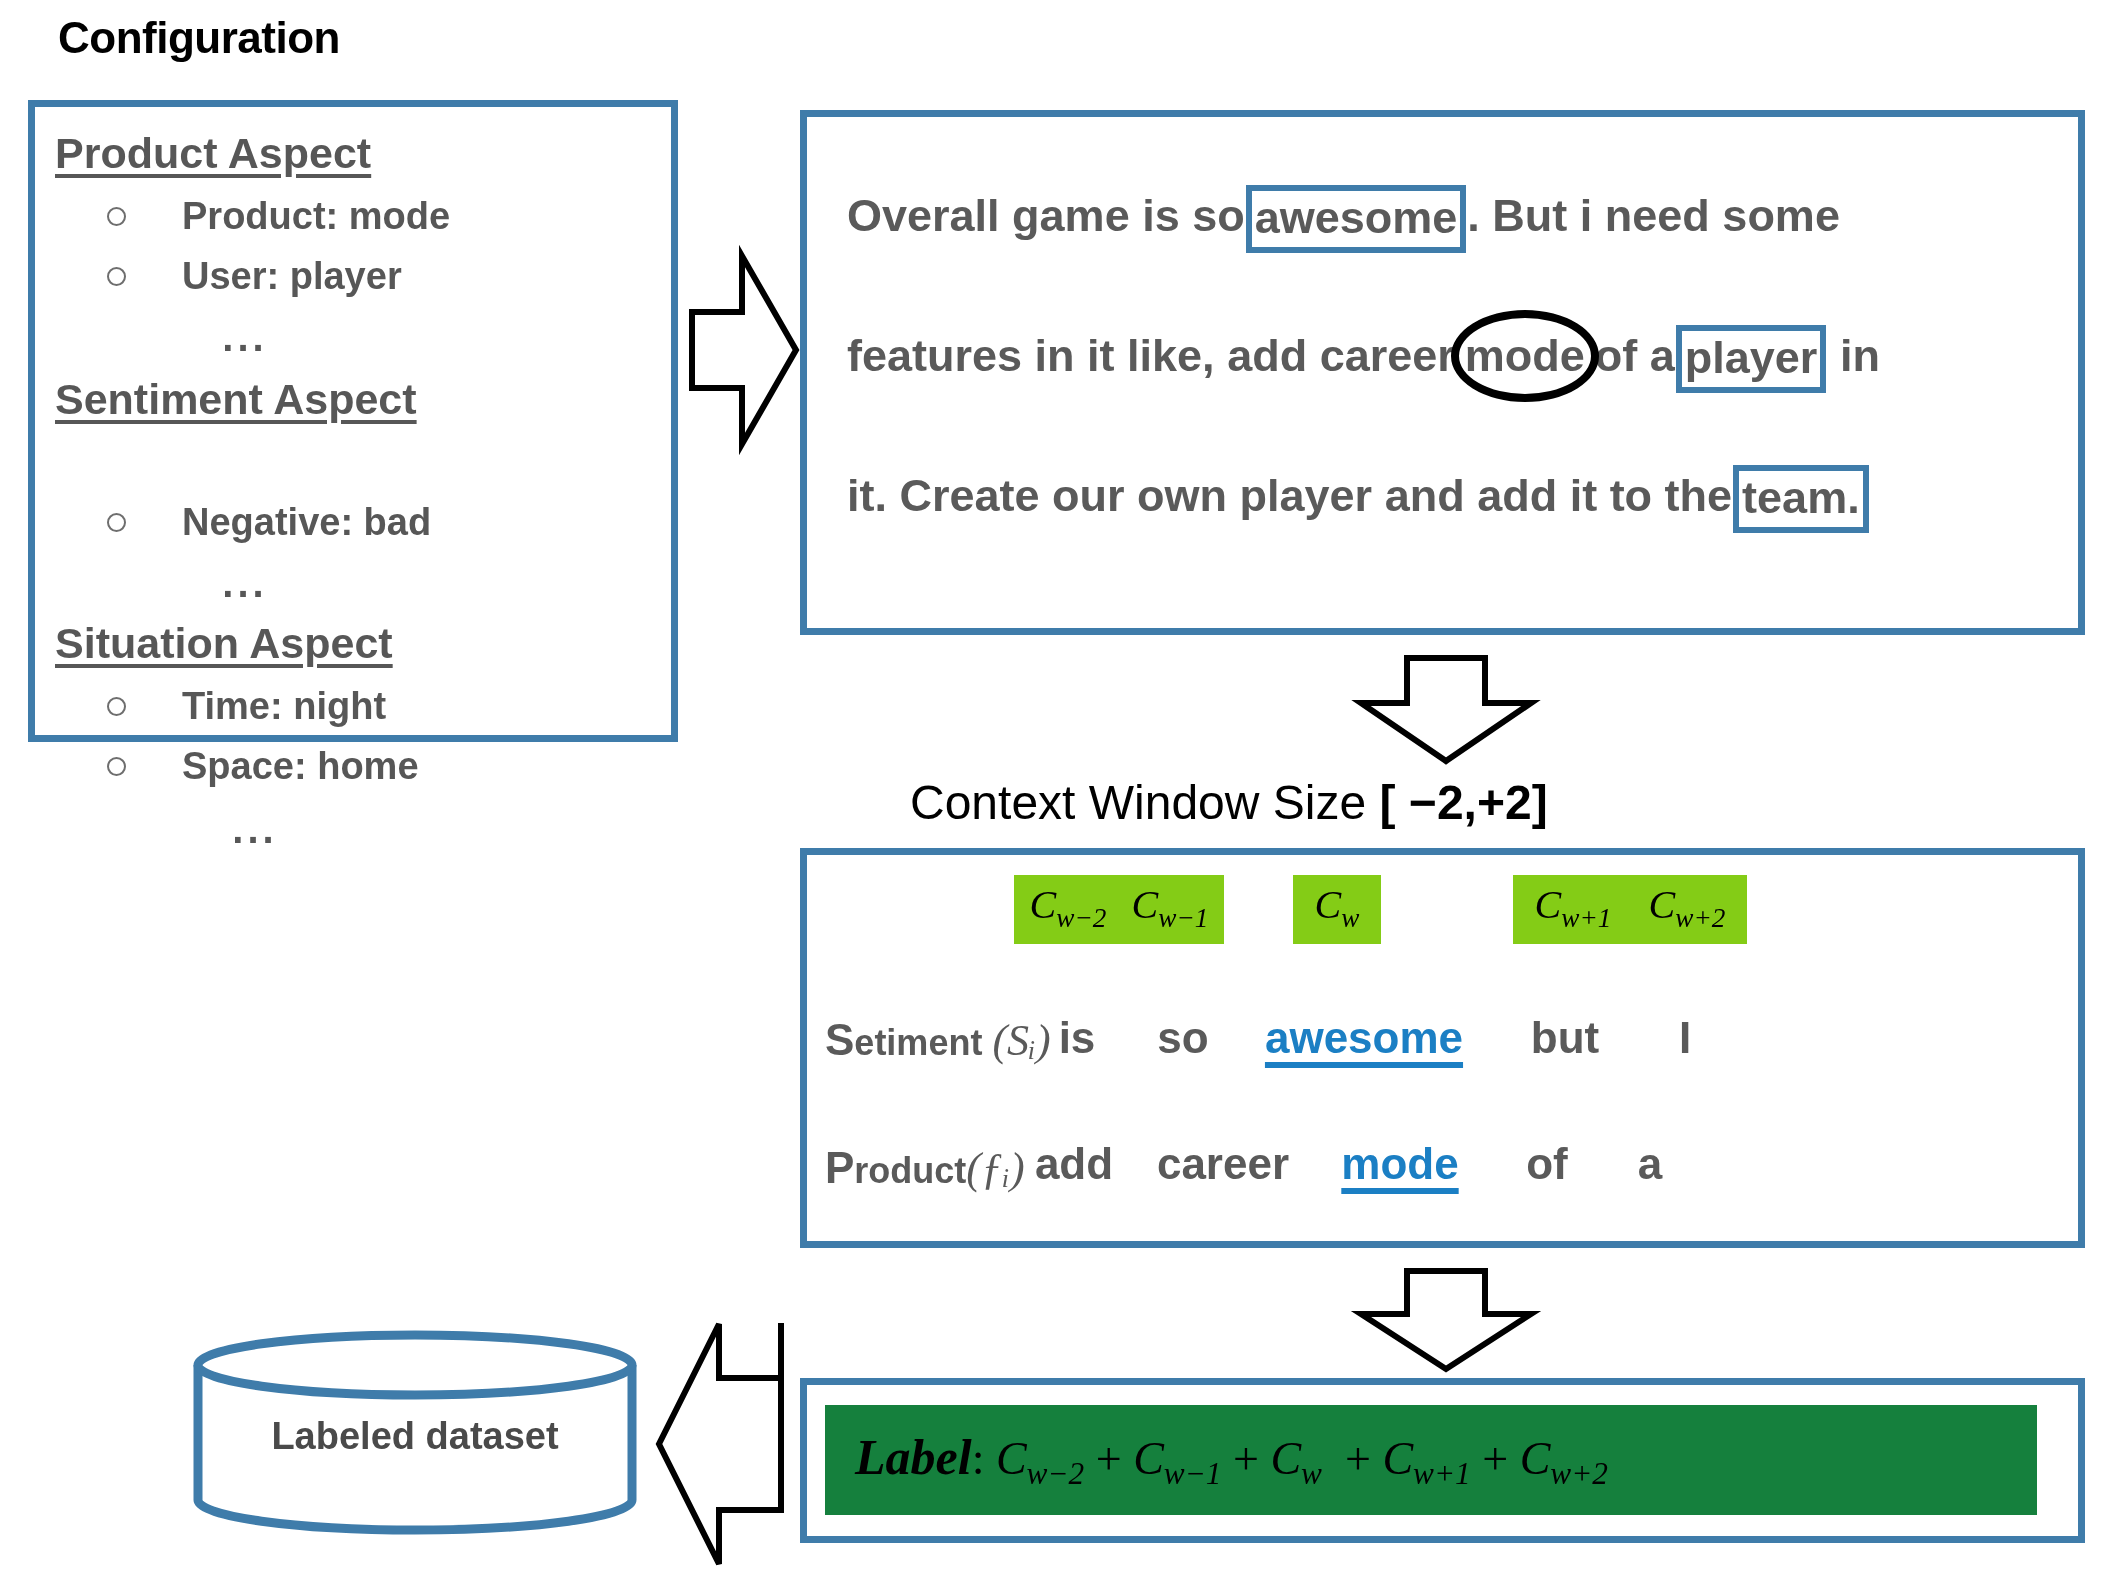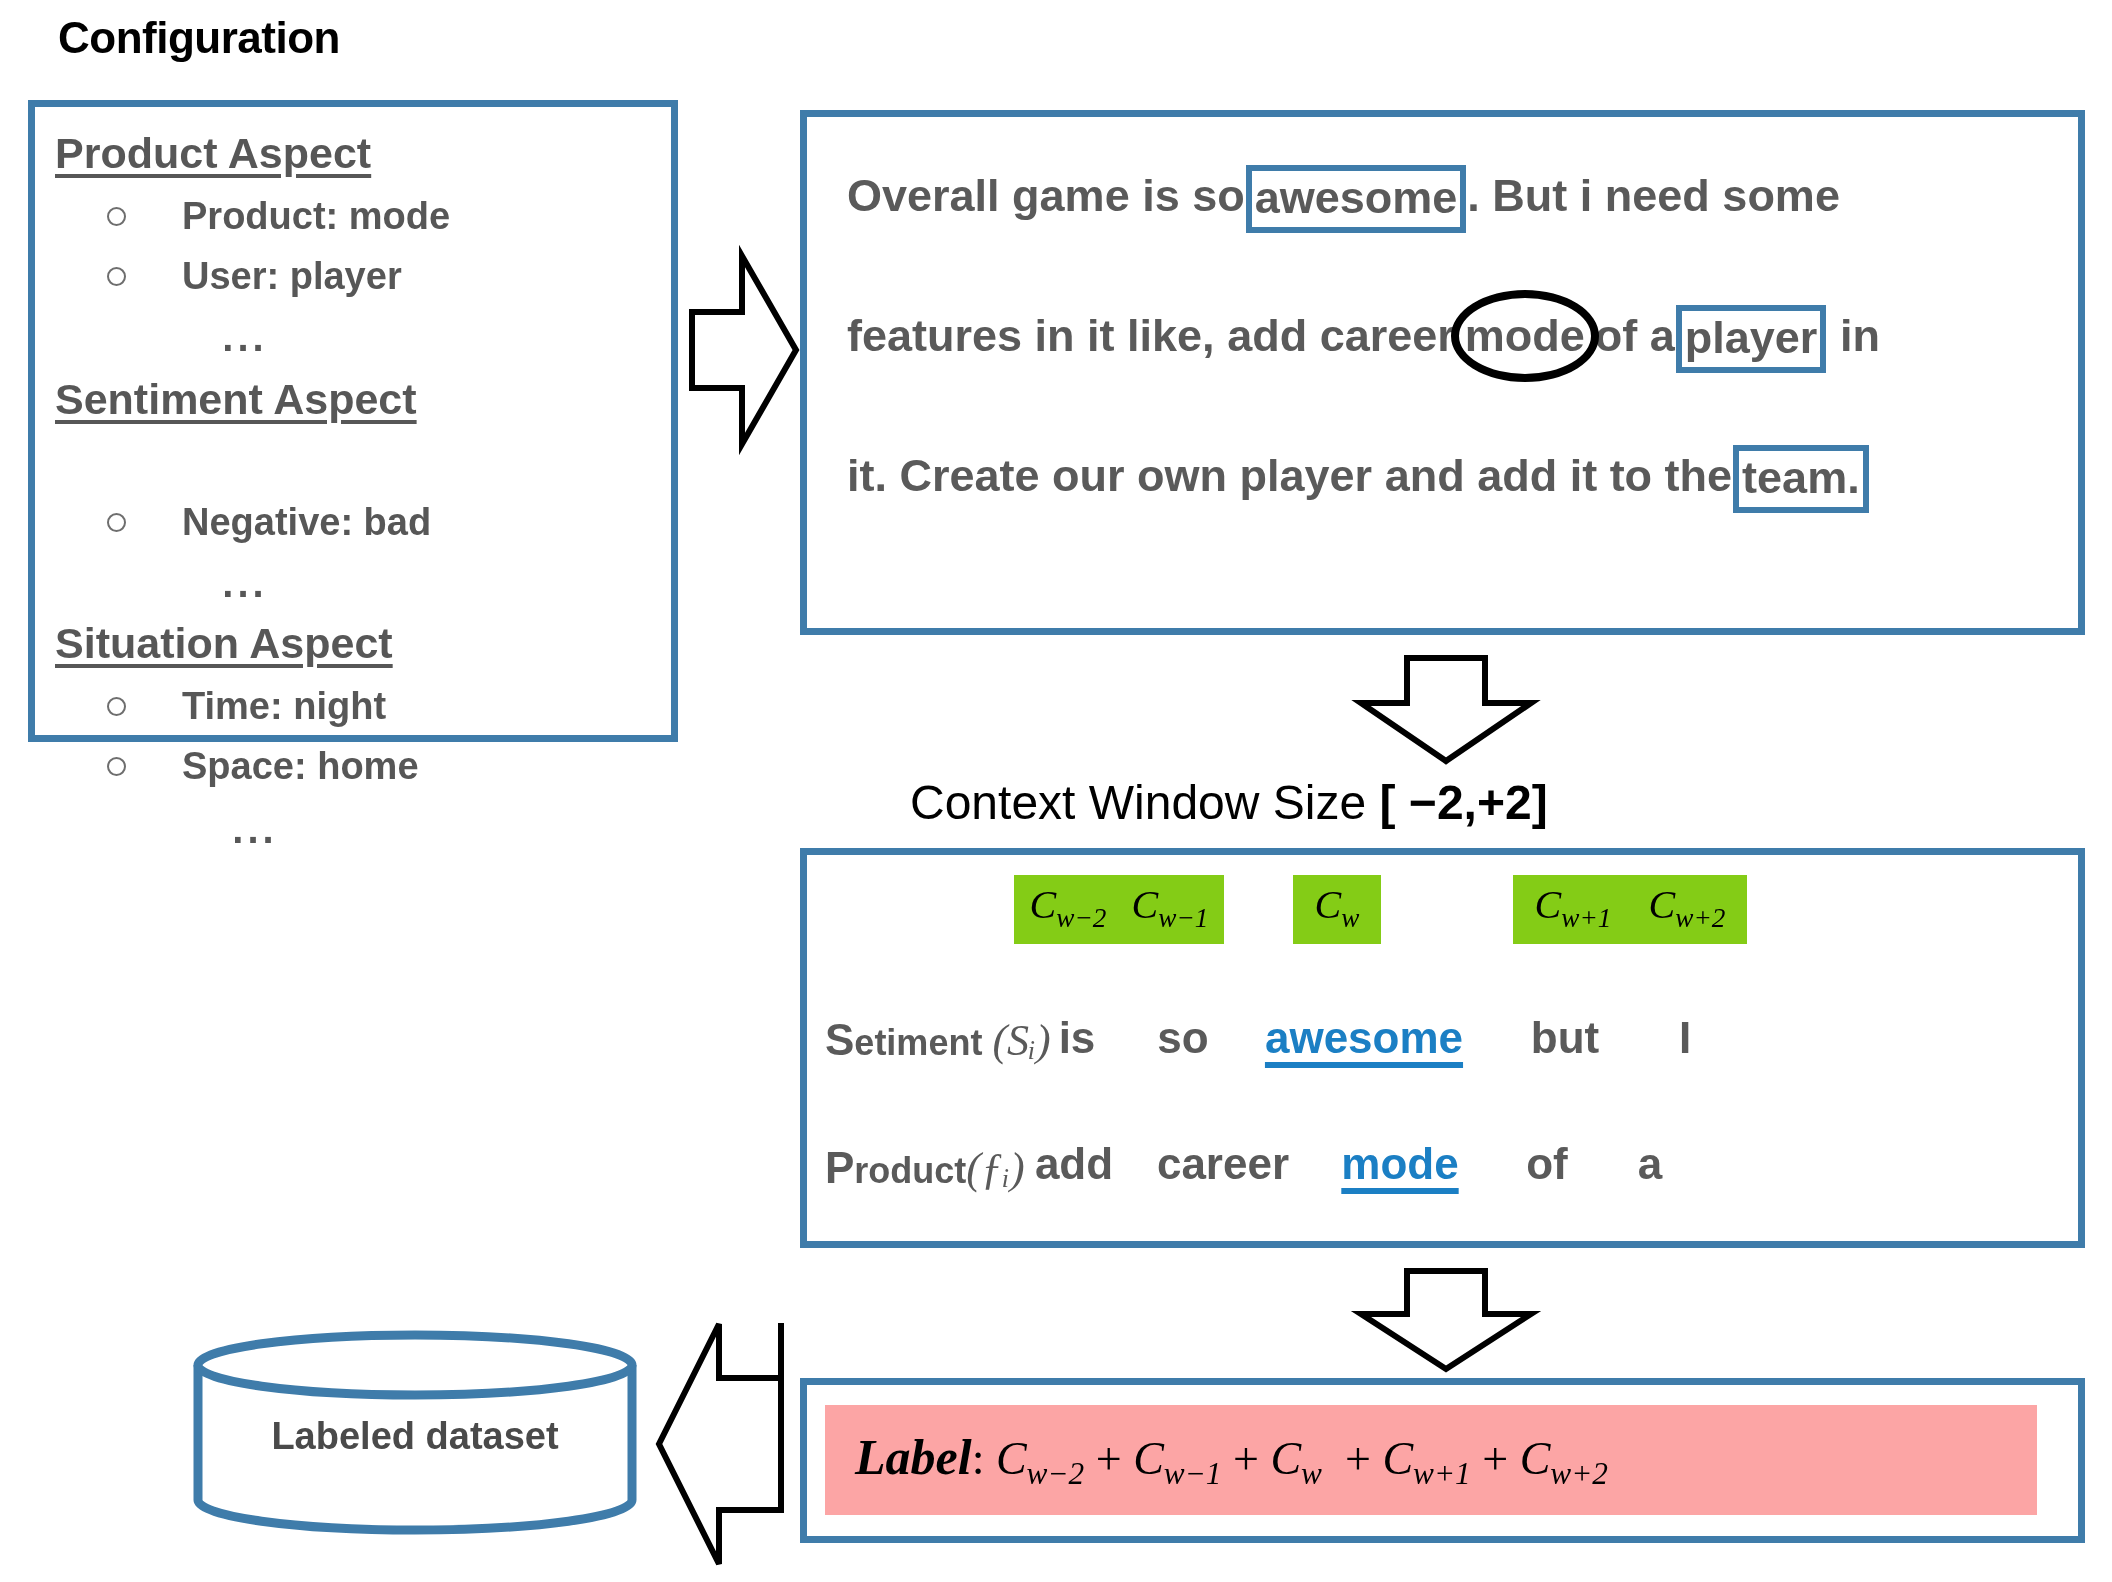--- a/index.html
+++ b/index.html
@@ -84,20 +84,21 @@
     width: 1285px; height: 525px;
   }
   .review-line {
     position: absolute;
     left: 40px;
     font-size: 45px;
     font-weight: bold;
     color: #5a5a5a;
     white-space: nowrap;
     font-family: "Liberation Sans", sans-serif;
+    margin-top: 20px;
   }
   .hl-box {
     display: inline-block;
     border: 6px solid #3f7caa;
     box-sizing: border-box;
     padding: 1px 3px 3px 3px;
     margin: 0 1px;
     position: relative;
     top: 2px;
   }
@@ -176,21 +177,21 @@
   }
   
   #label-box {
     left: 800px; top: 1378px;
     width: 1285px; height: 165px;
   }
   #label-inner {
     position: absolute;
     left: 18px; top: 20px;
     width: 1212px; height: 110px;
-    background: #fca5a5;
+    background: #15803d;
     display: flex;
     align-items: center;
     padding-left: 30px;
     box-sizing: border-box;
   }
   #label-formula {
     font-family: "Liberation Serif", serif;
     font-size: 46px;
     color: #000000;
     white-space: nowrap;

